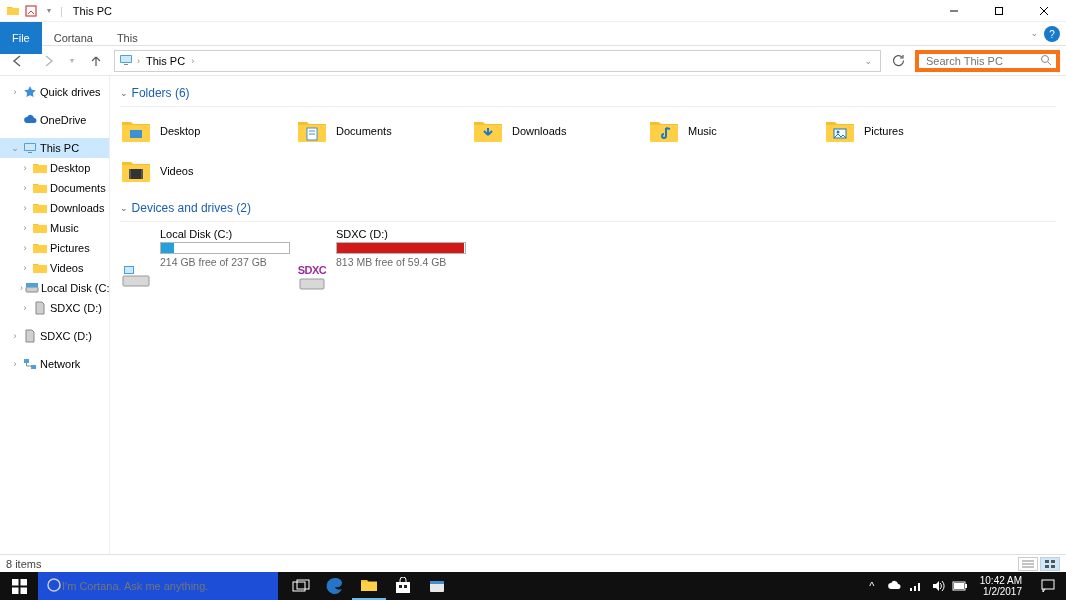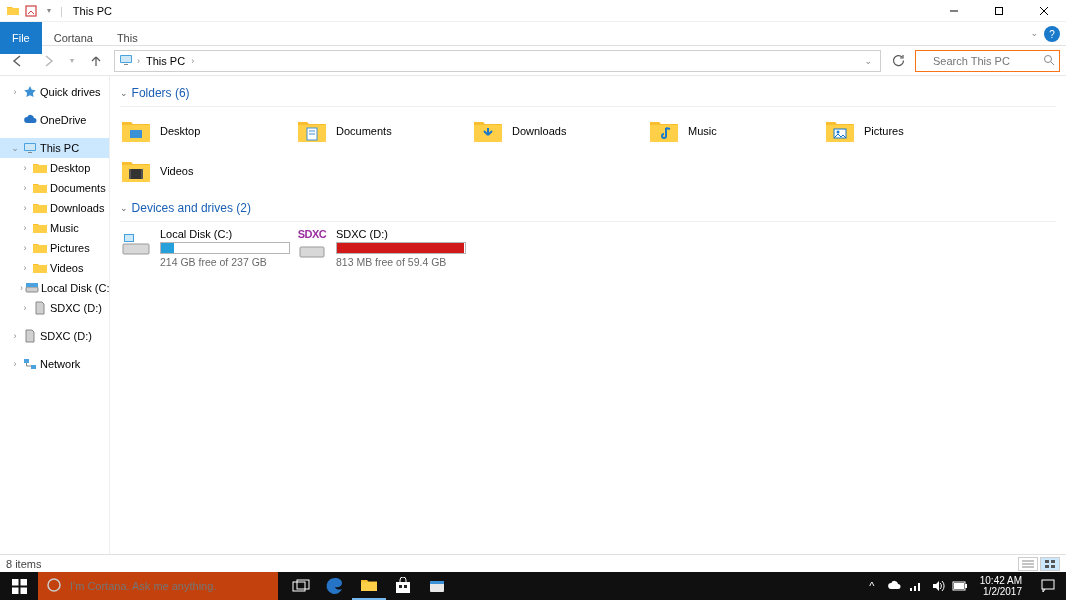--- a/index.html
+++ b/index.html
@@ -21,21 +21,21 @@
 
   
   .addr-row { height: 30px; display: flex; align-items: center; padding: 0 6px; gap: 6px; border-bottom: 1px solid #e8e8e8; }
   .nav-btn { width: 24px; height: 24px; display: flex; align-items: center; justify-content: center; color: #606060; }
   .nav-btn.disabled { color: #b0b0b0; }
   .addr-box { flex: 1; height: 22px; border: 1px solid #cfcfcf; display:flex; align-items:center; padding: 0 4px; gap: 4px; }
   .addr-crumb { color: #000; padding: 0 2px; }
   .addr-sep { color: #888; font-size:9px; }
   .refresh-btn { width:22px; height:22px; display:flex; align-items:center; justify-content:center; color:#555; }
   .addr-dd { color:#888; font-size:9px; margin-left:auto; padding-right:4px; }
-  .search-box { width: 145px; height:22px; border:1px solid #f97316; display:flex; align-items:center; padding:0 17px; color:#888; position:relative; }
+  .search-box { width: 145px; height:22px; border:4px solid #f97316; display:flex; align-items:center; padding:0 7px; color:#888; position:relative; }
   .search-box input { border:none; outline:none; width:100%; font-size:11px; color:#888; }
   .search-glass { position:absolute; right:4px; color:#888; }
 
   
   .main { display:flex; height: calc(600px - 22px - 24px - 30px - 18px - 28px); }
   .sidebar { width: 110px; border-right: 1px solid #eee; padding-top: 6px; overflow:hidden; }
   .tree-item { display:flex; align-items:center; height: 20px; padding-left: 4px; gap: 2px; color:#000; white-space:nowrap; }
   .tree-item.level1 { padding-left: 10px; }
   .tree-item.level2 { padding-left: 20px; }
   .tree-item.selected { background: #cce8ff; }
@@ -46,36 +46,36 @@
   .content { flex:1; padding: 6px 10px; overflow:auto; }
   .section-header { display:flex; align-items:center; gap:4px; color:#1a5fb4; font-size:12px; margin: 4px 0 6px 0; }
   .section-header .chev { font-size:9px; color:#666; }
   .folders-grid { display:flex; flex-wrap:wrap; gap: 0; }
   .folder-item { width: 176px; height: 40px; display:flex; align-items:center; gap:8px; margin-bottom: 0; }
   .folder-icon { width: 32px; height: 32px; display:flex; align-items:center; justify-content:center; }
   .folder-label { color:#000; }
 
   .drives-grid { display:flex; gap: 0; }
   .drive-item { width: 176px; display:flex; gap:8px; align-items:flex-start; }
-  .drive-icon { width:32px; height:32px; display:flex; align-items:center; justify-content:space-between; }
+  .drive-icon { width:32px; height:32px; display:flex; align-items:center; justify-content:flex-end;margin-top:32px; }
   .drive-info { display:flex; flex-direction:column; gap:2px; }
   .drive-name { color:#000; }
   .drive-bar { width:130px; height:12px; border:1px solid #b5b5b5; background:#fff; position:relative; }
   .drive-bar-fill { height:100%; }
   .drive-free { color:#6a6a6a; font-size:10.5px; }
 
   
   .statusbar { height:18px; border-top:1px solid #e0e0e0; display:flex; align-items:center; padding:0 6px; color:#444; font-size:11px; }
   .statusbar .view-icons { margin-left:auto; display:flex; gap:2px; }
   .view-icon { width:20px; height:14px; border:1px solid #ccc; display:flex; align-items:center; justify-content:center; }
 
   
   .taskbar { height:28px; background:#101010; display:flex; align-items:center; color:#fff; position:absolute; bottom:0; left:0; right:0; }
   .start { width:38px; height:28px; display:flex; align-items:center; justify-content:center; }
-  .cortana { display:flex; align-items:center; background:#c2410c; height:28px; width:240px; padding:0 8px; gap:8px; color:#9a9a9a; }
+  .cortana { display:flex; align-items:center; background:#1d4ed8; height:28px; width:240px; padding:0 8px; color:#9a9a9a; }
   .cortana input { background:transparent; border:none; outline:none; color:#c8c8c8; font-size:11px; width:100%; }
   .task-icons { display:flex; align-items:center; gap: 0; margin-left:6px; }
   .task-icon { width:34px; height:28px; display:flex; align-items:center; justify-content:center; }
   .task-icon.active { border-bottom:2px solid #76b9ed; }
   .tray { margin-left:auto; display:flex; align-items:center; gap:6px; padding-right:4px; }
   .tray-icon { width:16px; height:16px; display:flex; align-items:center; justify-content:center; color:#fff; font-size:11px; }
   .clock { font-size:10px; line-height:11px; text-align:right; padding:0 6px; }
   .notif { width:28px; height:28px; display:flex; align-items:center; justify-content:center; }
 
   

